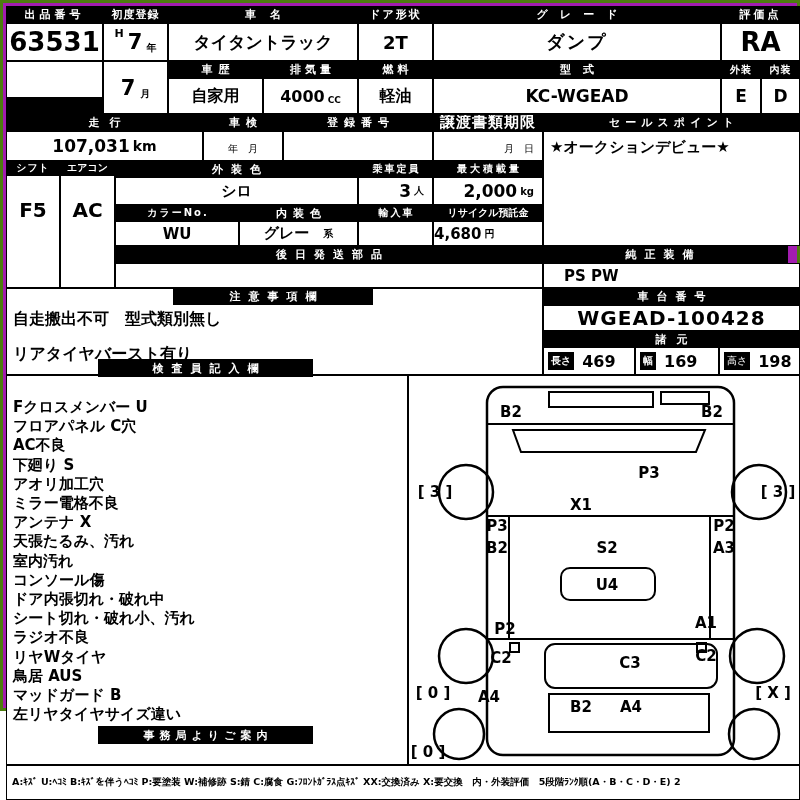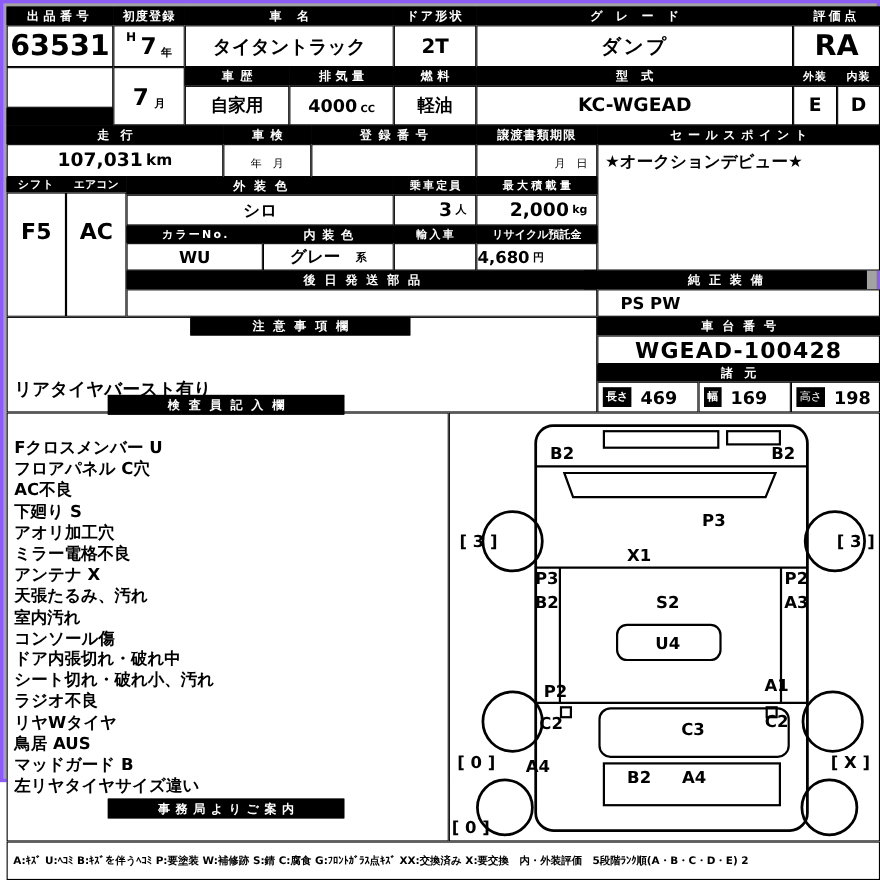--- a/index.html
+++ b/index.html
@@ -1,18 +1,18 @@
 <!DOCTYPE html>
 <html><head>
 <meta charset="utf-8">
 <style>
   * { margin:0; padding:0; box-sizing:border-box; }
   html,body { width:800px; height:800px; overflow:hidden; }
   body { font-family:"DejaVu Sans","Liberation Sans",sans-serif; background:#fff; color:#000; }
-  #sheet { position:relative; width:800px; height:711px; border:3px solid #8b5cf6; background:#a3a3a3; }
+  #sheet { position:relative; width:800px; height:711px; border:3px solid #4d7c0f; background:#a21caf; }
   .cell { position:absolute; border:1px solid #000; background:#fff; display:flex; align-items:center; justify-content:center; overflow:hidden; }
   .hdr { background:#000; color:#fff; font-size:11px; font-weight:bold; white-space:nowrap; }
   .black { background:#000; }
   .val { font-weight:bold; }
   .unit { font-size:10px; font-weight:bold; margin-left:3px; }
   .abs { position:absolute; background:transparent; border:none; }
   .ins-item { font-size:15px; font-weight:bold; line-height:19.2px; white-space:nowrap; }
   svg text { font-family:"DejaVu Sans","Liberation Sans",sans-serif; font-size:15px; font-weight:bold; fill:#000; text-anchor:middle; }
   svg .shape { fill:none; stroke:#000; stroke-width:2.5; }
   svg .thin { fill:none; stroke:#000; stroke-width:2; }
@@ -59,21 +59,21 @@
     <span class="unit" style="font-size:9px;align-self:flex-end;margin-bottom:8px">CC</span>
   </div>
   <div class="cell val" style="left:355px;top:75px;width:75px;height:36px;font-size:16px">軽油</div>
   <div class="cell val" style="left:430px;top:75px;width:288px;height:36px;font-size:17px">KC-WGEAD</div>
   <div class="cell val" style="left:718px;top:75px;width:40px;height:36px;font-size:17px">E</div>
   <div class="cell val" style="left:758px;top:75px;width:39px;height:36px;font-size:17px">D</div>
 
   <div class="cell hdr" style="left:3px;top:111px;width:197px;height:17px;letter-spacing:10px;text-indent:10px">走行</div>
   <div class="cell hdr" style="left:200px;top:111px;width:80px;height:17px;letter-spacing:6px;text-indent:6px">車検</div>
   <div class="cell hdr" style="left:280px;top:111px;width:150px;height:17px;letter-spacing:6px;text-indent:6px">登録番号</div>
-  <div class="cell hdr" style="left:430px;top:111px;width:110px;height:17px;font-size:11px;letter-spacing:1px">譲渡書類期限</div>
+  <div class="cell hdr" style="left:430px;top:111px;width:110px;height:17px;font-size:15px;letter-spacing:1px">譲渡書類期限</div>
   <div class="cell hdr" style="left:540px;top:111px;width:257px;height:17px;letter-spacing:5px;text-indent:5px">セールスポイント</div>
 
   <div class="cell" style="left:3px;top:128px;width:197px;height:30px">
     <span class="val" style="font-size:17px">107,031</span>
     <span class="unit" style="font-size:14px">km</span>
   </div>
   <div class="cell" style="left:200px;top:128px;width:80px;height:30px;font-size:10px;align-items:flex-end;padding-bottom:4px">年　月</div>
   <div class="cell" style="left:280px;top:128px;width:150px;height:30px"></div>
   <div class="cell" style="left:430px;top:128px;width:110px;height:30px;font-size:10px;justify-content:flex-end;align-items:flex-end;padding:0 8px 4px 0">月　日</div>
   <div class="cell val" style="left:540px;top:128px;width:257px;height:115px;font-size:15px;align-items:flex-start;justify-content:flex-start;padding:6px">★オークションデビュー★</div>
@@ -111,20 +111,21 @@
     <span class="unit">円</span>
   </div>
 
   <div class="cell hdr" style="left:112px;top:243px;width:428px;height:17px;letter-spacing:8px;text-indent:8px">後日発送部品</div>
   <div class="cell" style="left:112px;top:260px;width:428px;height:25px"></div>
   <div class="cell hdr" style="left:528px;top:243px;width:257px;height:17px;letter-spacing:8px;text-indent:8px">純正装備</div>
   <div class="cell val" style="left:540px;top:260px;width:257px;height:25px;font-size:15px;justify-content:flex-start;padding-left:20px">PS PW</div>
 
   <div class="cell" style="left:3px;top:285px;width:537px;height:87px"></div>
   <div class="cell hdr" style="left:170px;top:285px;width:200px;height:17px;letter-spacing:8px;text-indent:8px">注意事項欄</div>
+  <div class="abs val" style="left:10px;top:306px;width:520px;font-size:16px;white-space:nowrap">自走搬出不可　型式類別無し</div>
   <div class="abs val" style="left:10px;top:341px;width:520px;font-size:16px;white-space:nowrap">リアタイヤバースト有り</div>
 
   <div class="cell hdr" style="left:540px;top:285px;width:257px;height:17px;letter-spacing:8px;text-indent:8px">車台番号</div>
   <div class="cell val" style="left:540px;top:302px;width:257px;height:26px;font-size:20px;letter-spacing:1px">WGEAD-100428</div>
   <div class="cell hdr" style="left:540px;top:328px;width:257px;height:16px;letter-spacing:10px;text-indent:10px">諸元</div>
   <div class="cell" style="left:540px;top:344px;width:92px;height:28px;justify-content:flex-start;padding-left:4px">
     <span style="background:#000;color:#fff;font-size:10px;font-weight:bold;padding:2px 3px">長さ</span>
     <span class="val" style="font-size:16px;margin-left:8px">469</span>
   </div>
   <div class="cell" style="left:632px;top:344px;width:84px;height:28px;justify-content:flex-start;padding-left:4px">

